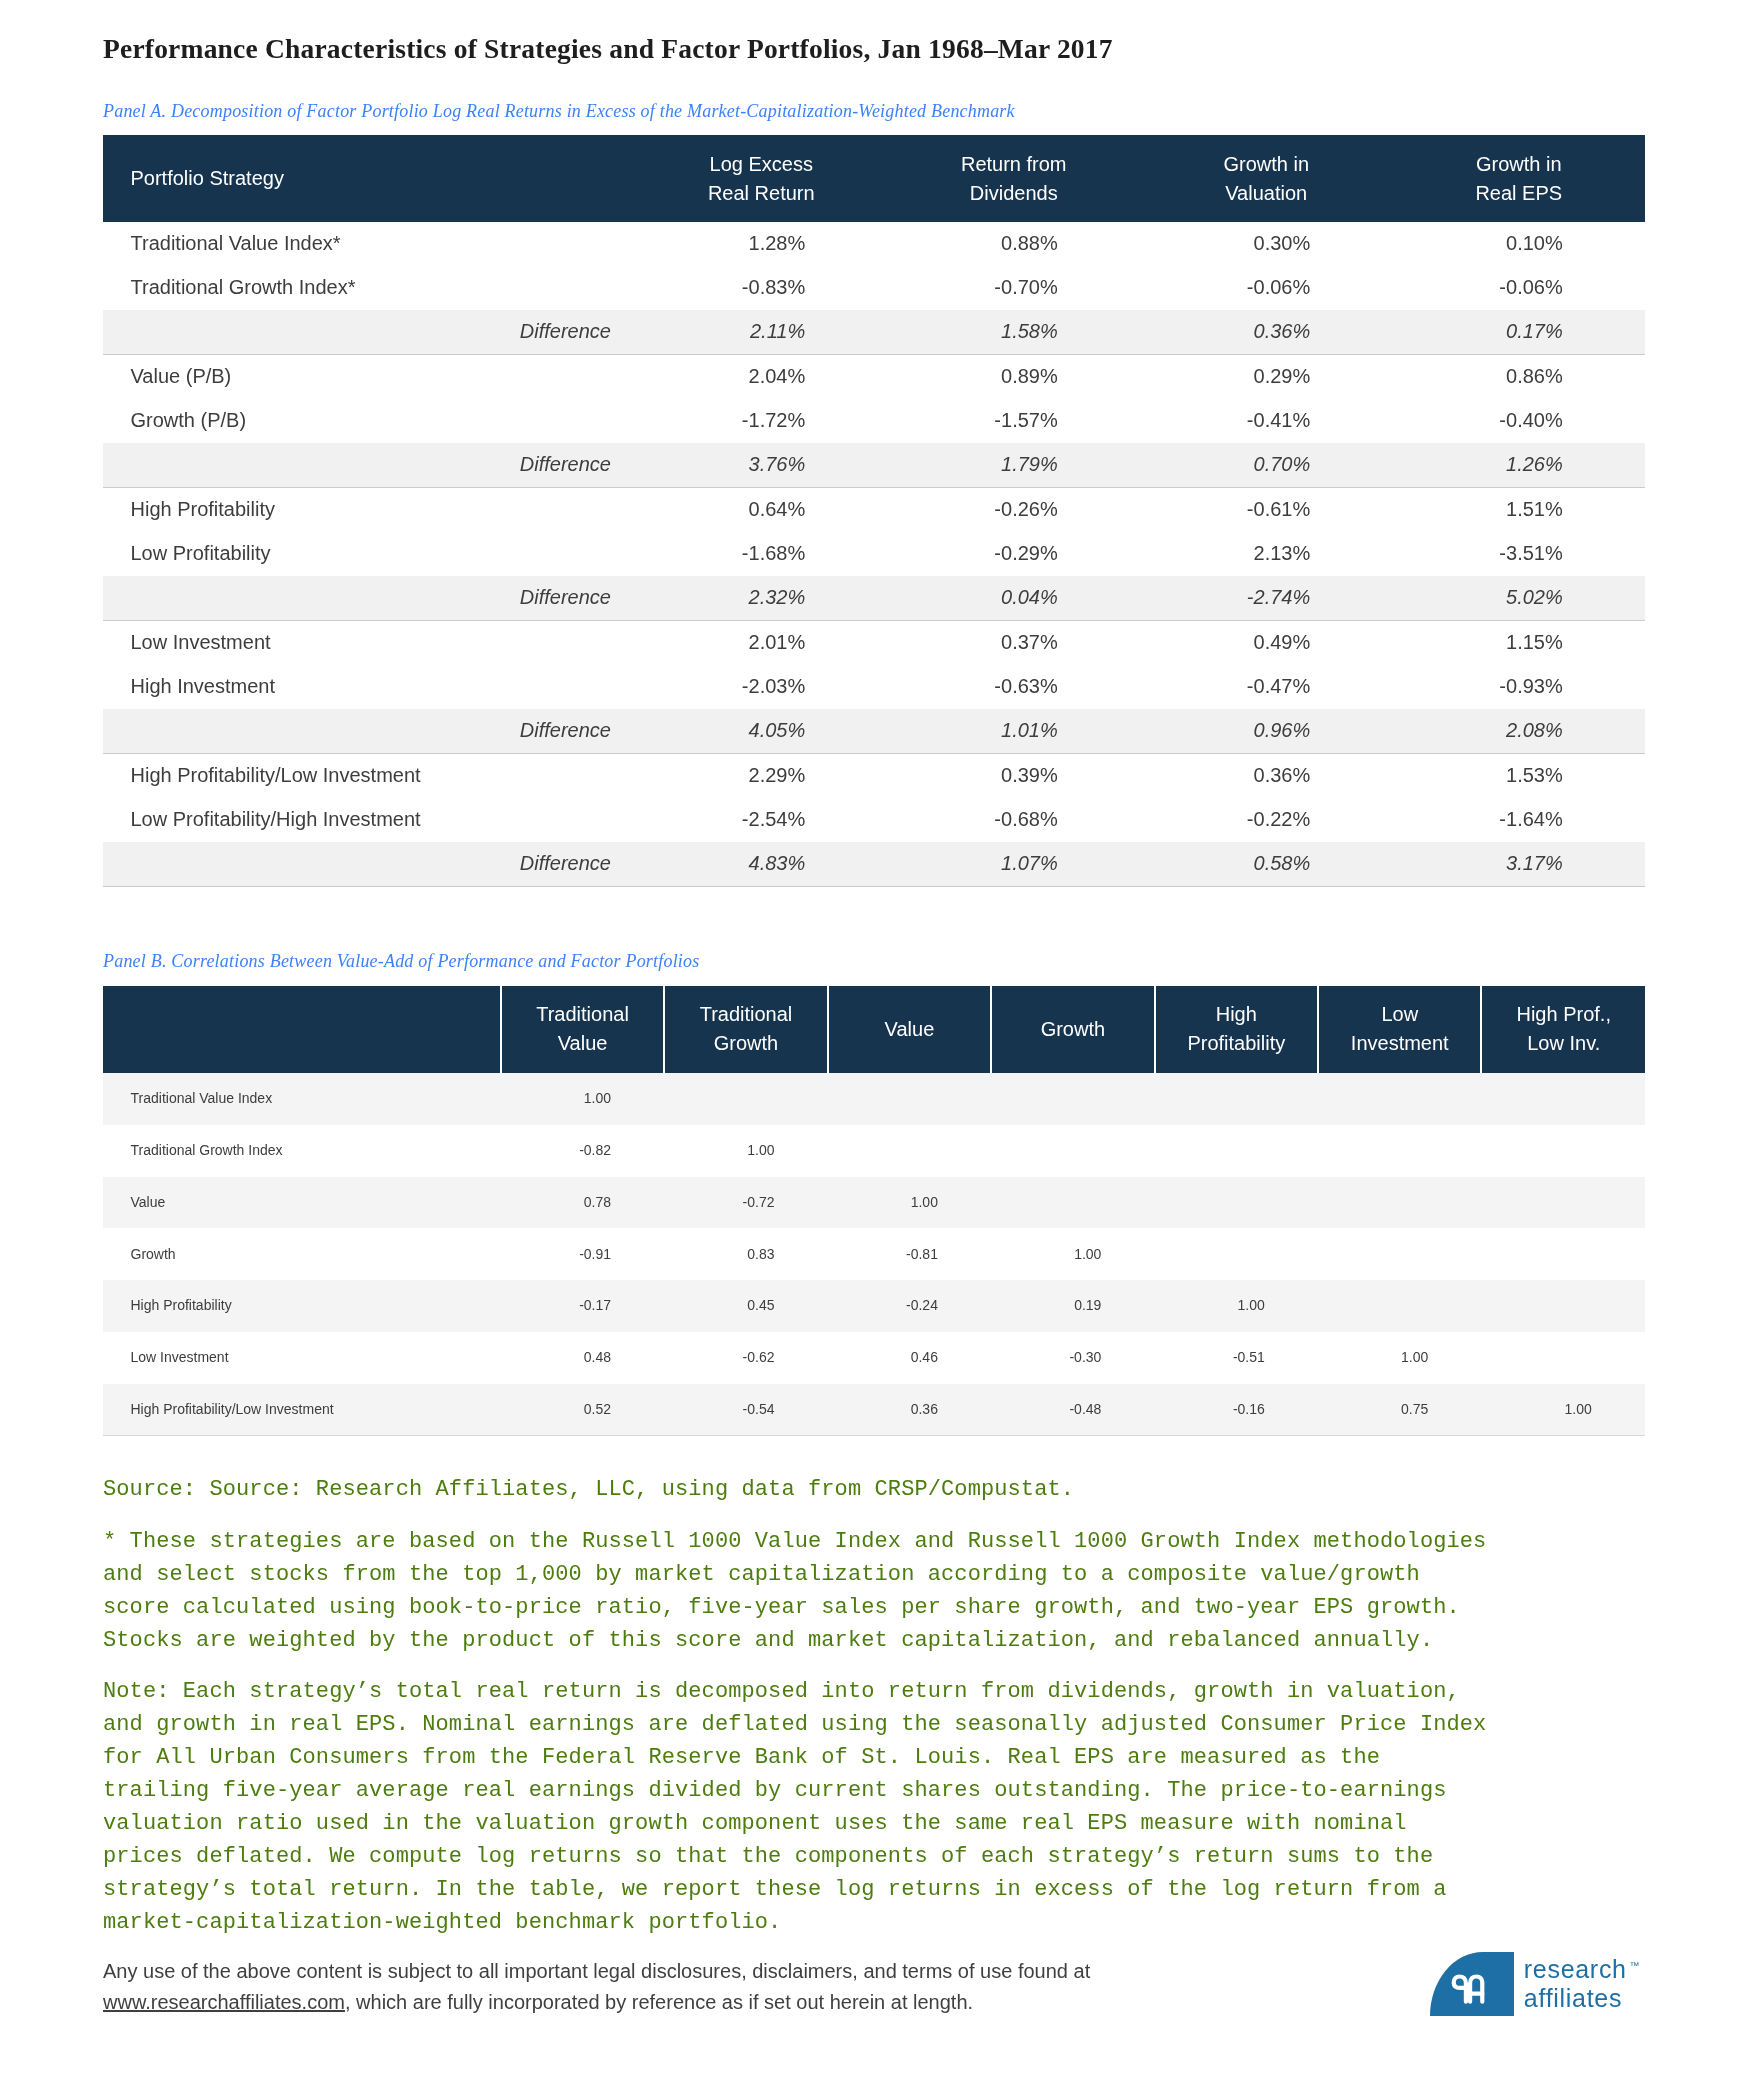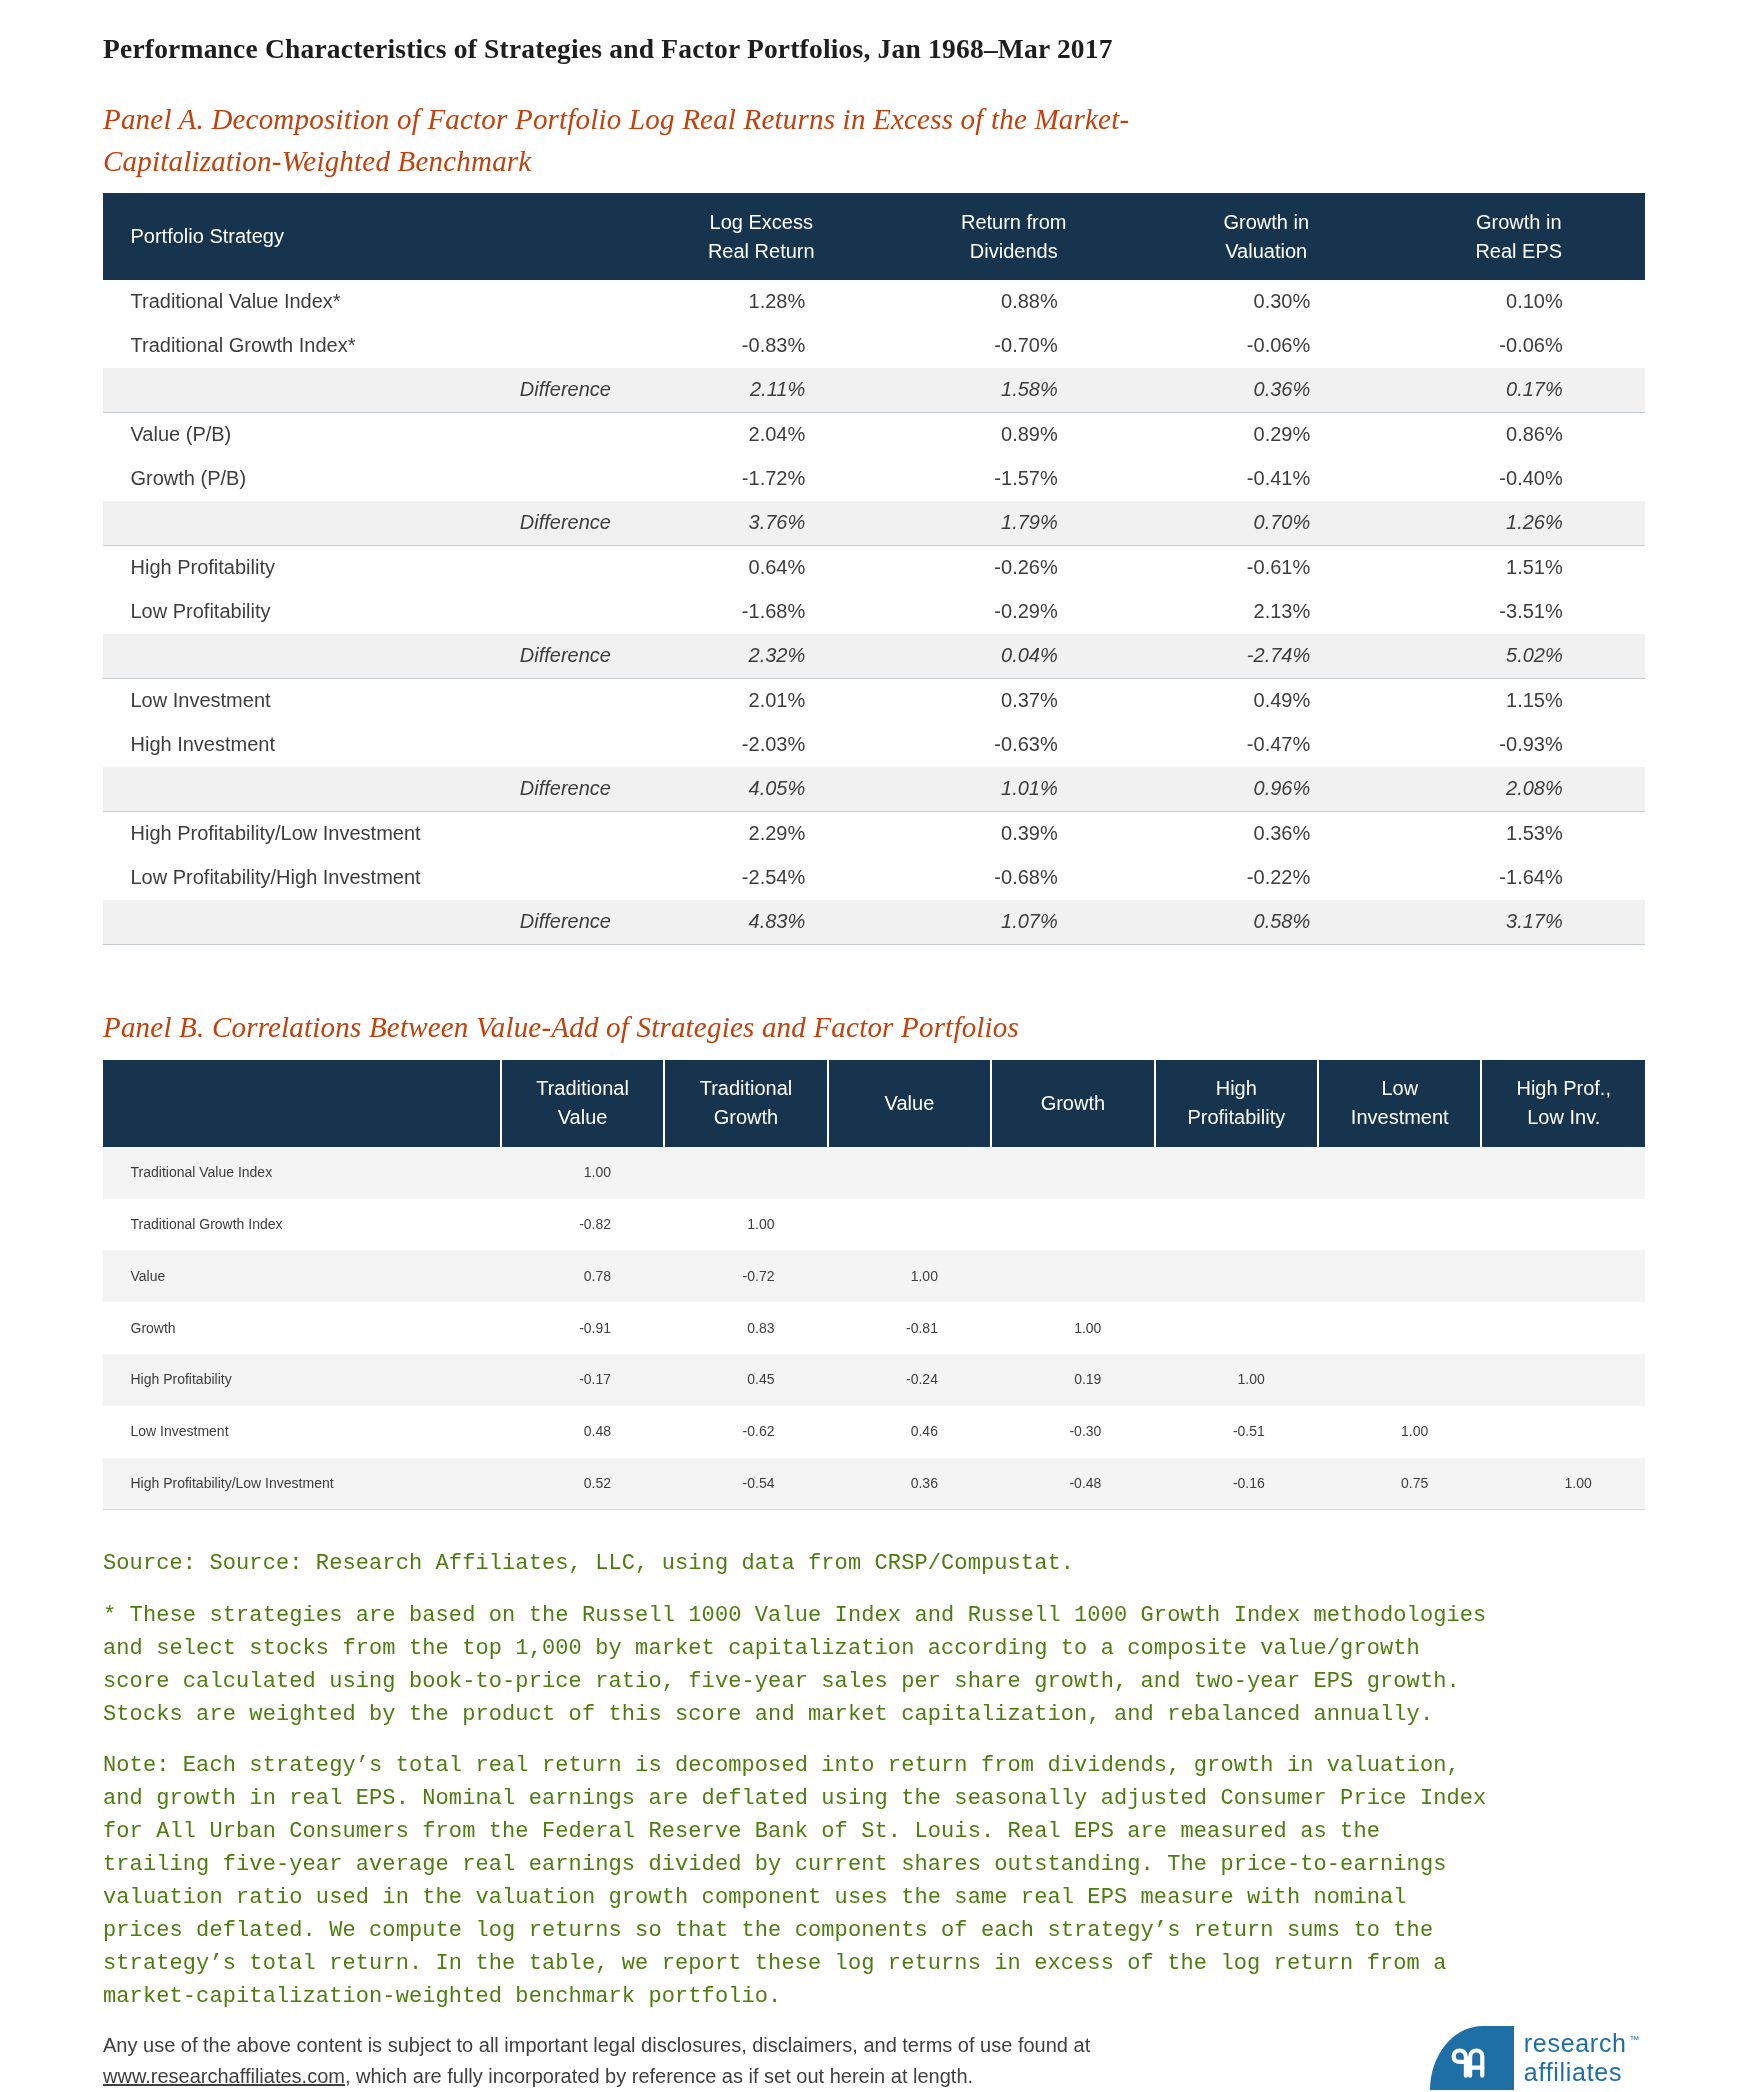--- a/index.html
+++ b/index.html
@@ -18,21 +18,21 @@
   .page{padding:27.5px 118px 0 103px;}
 
   .page-title{
     margin:5.5px 0 0 0;
     font-family:"Liberation Serif","DejaVu Serif",serif;
     font-weight:bold;font-size:27.5px;color:#1E1E1E;letter-spacing:0.2px;
   }
   .panel-caption{
     margin:33px 0 0 0;
     font-family:"Liberation Serif","DejaVu Serif",serif;
-    font-style:italic;font-weight:normal;font-size:29px;color:#c2410c;
+    font-style:italic;font-weight:normal;font-size:18px;color:#3b82f6;
     line-height:1.45;max-width:1148px;letter-spacing:0.2px;
   }
   .panel-caption.b{margin-top:61px;}
 
   table.ptable{width:100%;border-collapse:collapse;table-layout:fixed;margin-top:11px;}
   table.ptable thead th{
     background:var(--navy);color:#ffffff;font-weight:normal;
     font-size:20px;line-height:1.45;padding:14.7px 7.3px;text-align:center;
     vertical-align:middle;
   }
@@ -211,21 +211,21 @@
         <tr class="difference">
           <td class="rowlabel">Difference</td>
           <td><span class="num-a">4.83%</span></td>
           <td><span class="num-a">1.07%</span></td>
           <td><span class="num-a">0.58%</span></td>
           <td><span class="num-a">3.17%</span></td>
         </tr>
       </tbody>
   </table>
 
-  <h2 class="panel-caption b">Panel B. Correlations Between Value-Add of Strategies and Factor Portfolios</h2>
+  <h2 class="panel-caption b">Panel B. Correlations Between Value-Add of Performance and Factor Portfolios</h2>
 
   <table class="ptable panel-b">
     <colgroup>
       <col style="width:25.8%">
         <col style="width:10.6%">
         <col style="width:10.6%">
         <col style="width:10.6%">
         <col style="width:10.6%">
         <col style="width:10.6%">
         <col style="width:10.6%">

